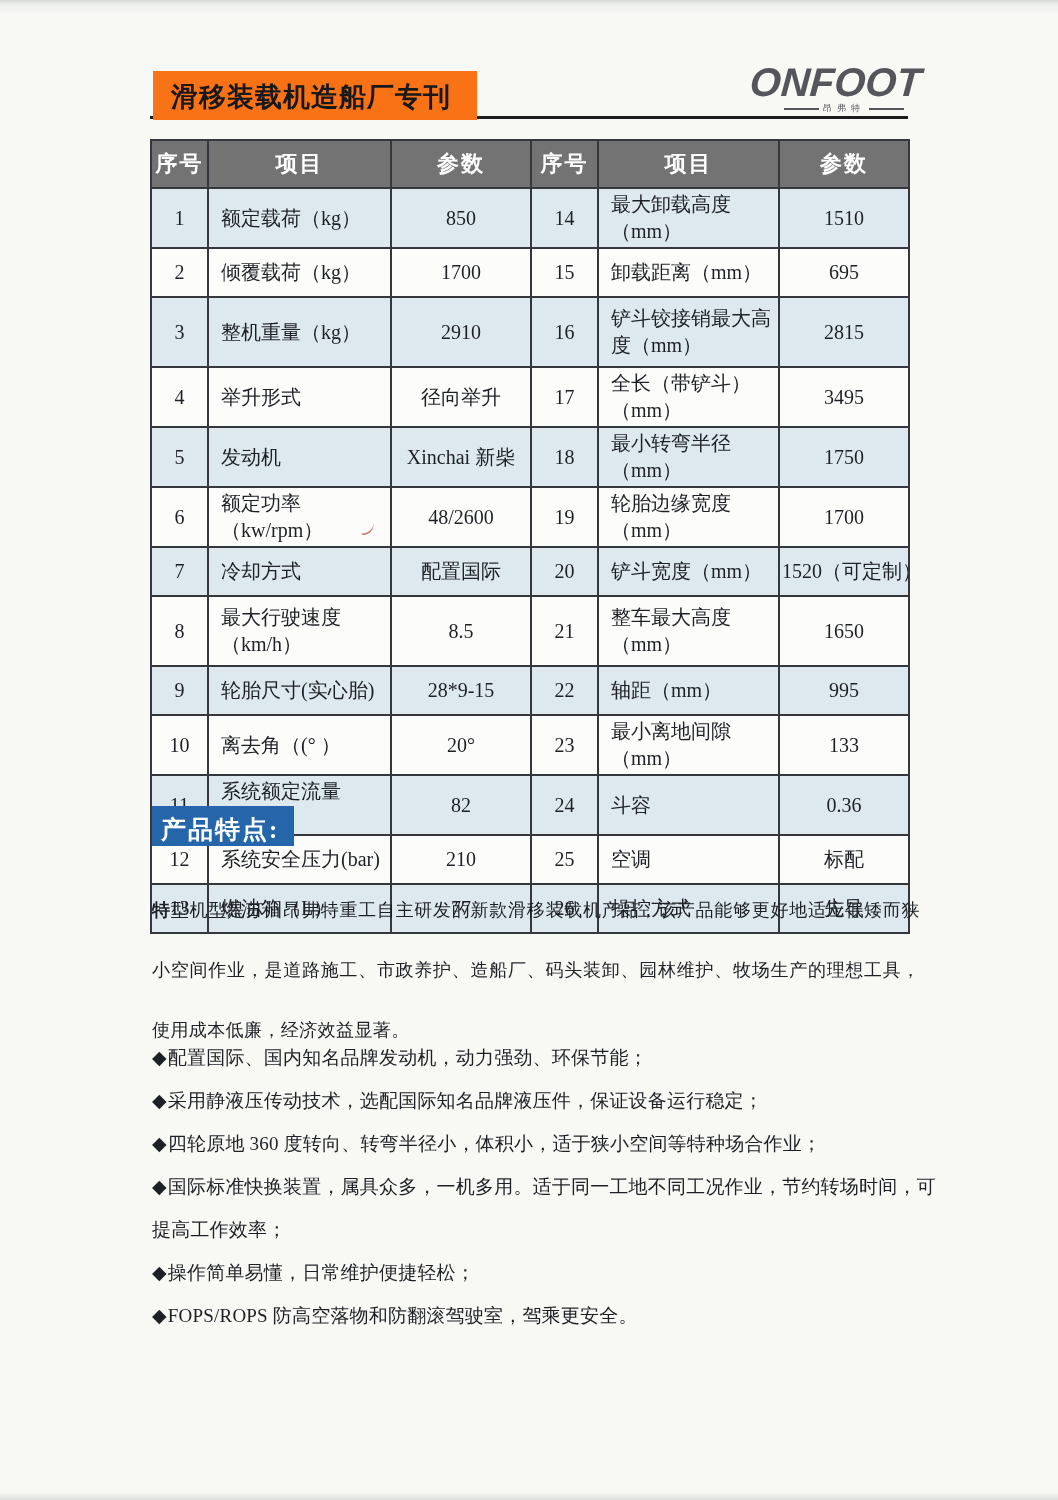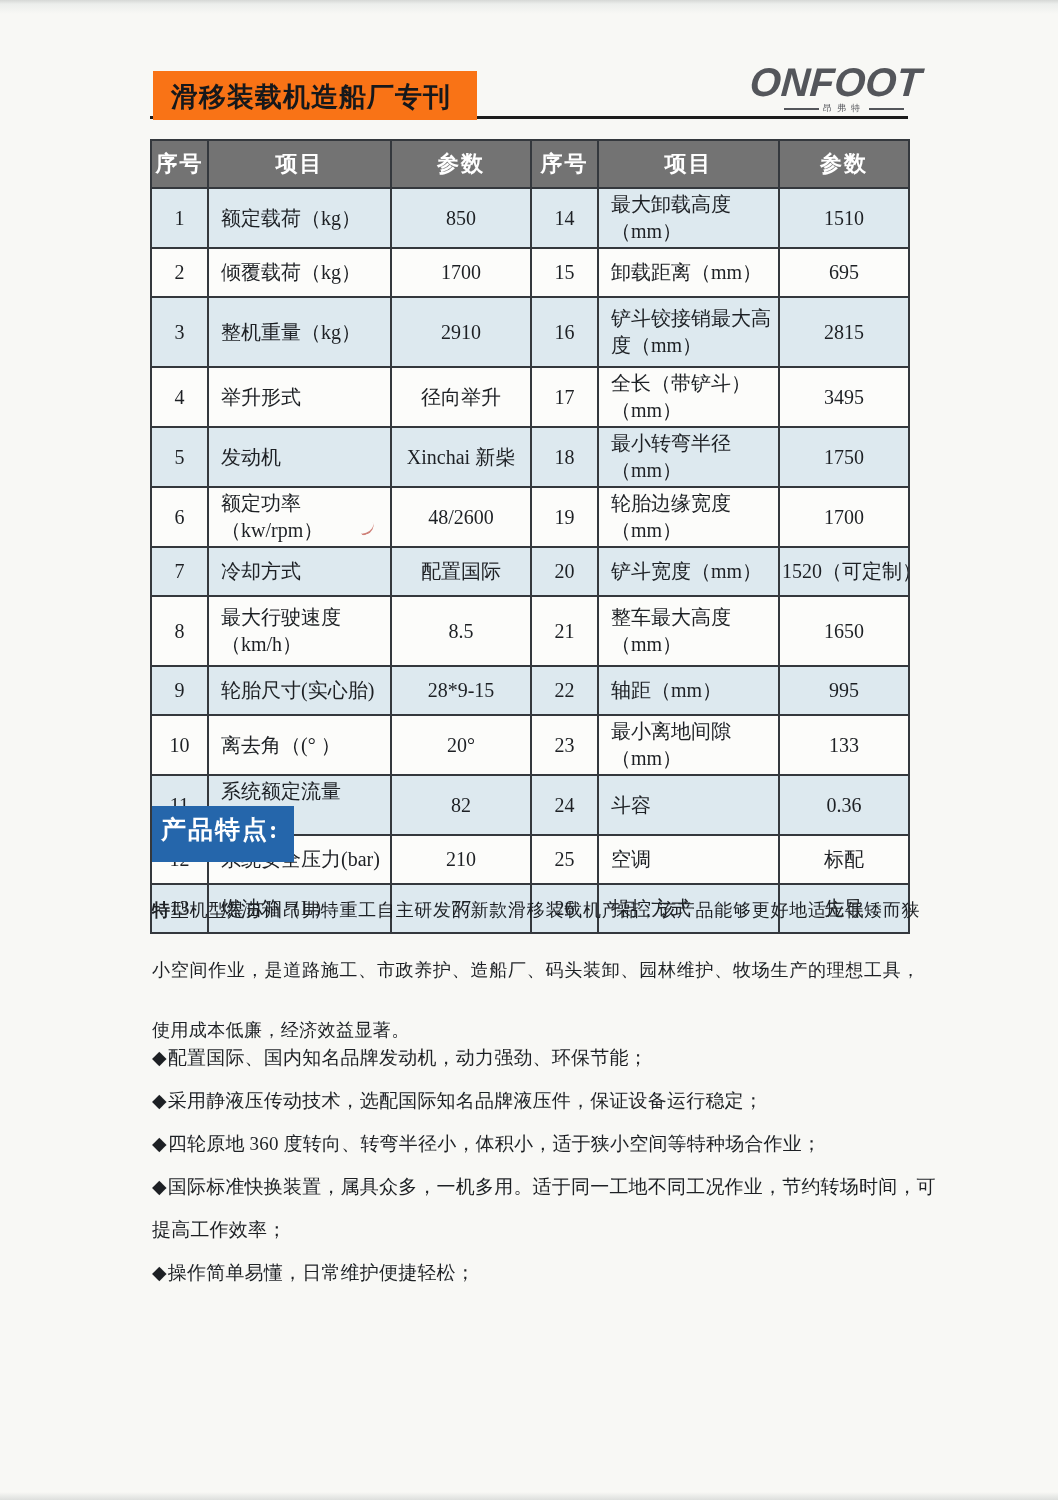--- a/index.html
+++ b/index.html
@@ -78,21 +78,21 @@
     border-bottom:2px solid #c0584e;
     border-radius:0 0 10px 3px;
     transform:rotate(-18deg); opacity:.75;
   }
 
   
   .features-heading {
     position:absolute; left:152px; top:806px;
     background:#2566ab; color:#fff;
     font-size:25px; font-weight:bold; letter-spacing:2px;
-    padding:7px 15px 16px 9px;
+    padding:7px 15px 0 9px;
   }
   .intro {
     position:absolute; left:152px; top:862px; width:768px;
     font-size:18px; line-height:60px; letter-spacing:0.4px;
     text-align:justify;
   }
   .intro .lead { font-weight:bold; }
   .bullets {
     position:absolute; left:152px; top:1036px; width:784px;
     font-size:19px; line-height:43px; letter-spacing:0.2px;
@@ -254,14 +254,15 @@
   </div>
 
   <p class="intro"><span class="lead">特</span><span>型机型是苏州昂弗特重工自主研发的新款滑移装载机产品，该产品能够更好地适应低矮而狭小空间作业，是道路施工、市政养护、造船厂、码头装卸、园林维护、牧场生产的理想工具，使用成本低廉，经济效益显著。</span></p>
 
   <div class="bullets" id="bullets">
       <div class="bullet"><span class="bullet-icon">◆</span><span>配置国际、国内知名品牌发动机，动力强劲、环保节能；</span></div>
       <div class="bullet"><span class="bullet-icon">◆</span><span>采用静液压传动技术，选配国际知名品牌液压件，保证设备运行稳定；</span></div>
       <div class="bullet"><span class="bullet-icon">◆</span><span>四轮原地 360 度转向、转弯半径小，体积小，适于狭小空间等特种场合作业；</span></div>
       <div class="bullet"><span class="bullet-icon">◆</span><span>国际标准快换装置，属具众多，一机多用。适于同一工地不同工况作业，节约转场时间，可提高工作效率；</span></div>
       <div class="bullet"><span class="bullet-icon">◆</span><span>操作简单易懂，日常维护便捷轻松；</span></div>
+      <div class="bullet"><span class="bullet-icon">◆</span><span>FOPS/ROPS 防高空落物和防翻滚驾驶室，驾乘更安全。</span></div>
     </div>
 </div>
 
 </body></html>

